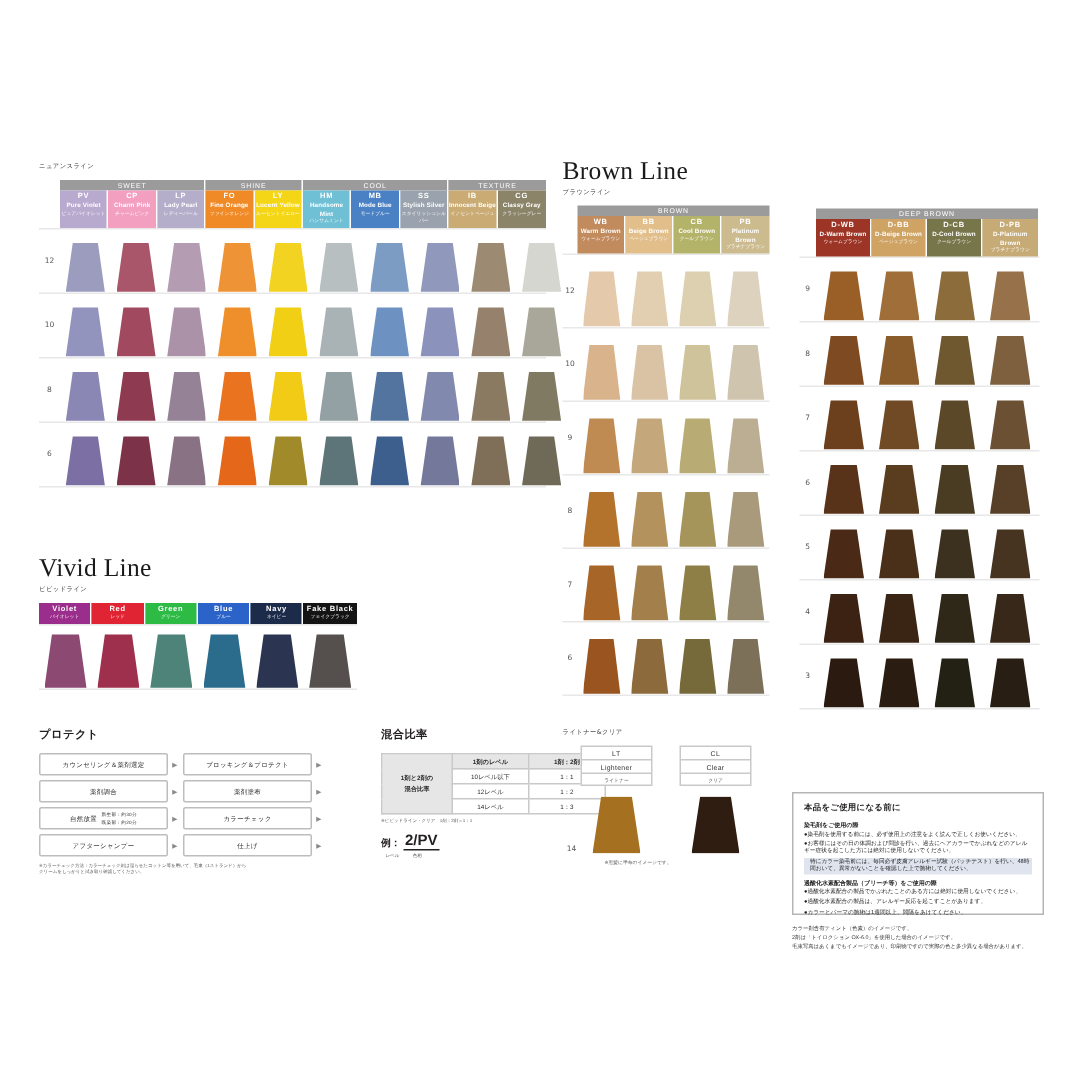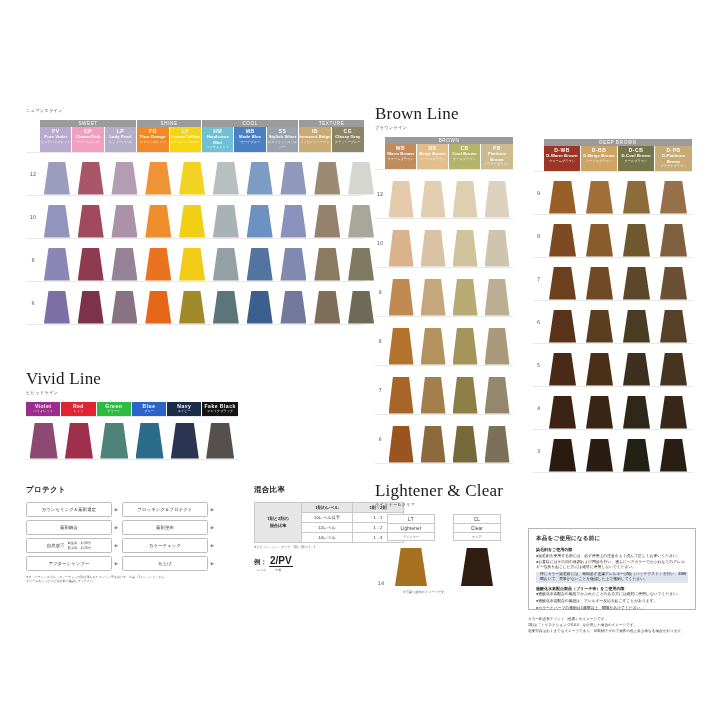--- a/index.html
+++ b/index.html
@@ -730,21 +730,20 @@
       <span class="ex-label">例：</span>
       <span class="ex-val">2/PV</span>
     </div>
     <div style="display:flex;gap:9px;margin-top:1px;padding-left:3px;">
       <span class="tiny">レベル</span>
       <span class="tiny">色相</span>
     </div>
   </div>
 
   <div class="chart" style="left:375px;top:482px;width:150px;">
-    <div class="sec-title">Lightener &amp; Clear</div>
     <div class="sec-sub">ライトナー&amp;クリア</div>
     <div style="display:flex;gap:18px;margin-top:7px;padding-left:12px;" id="lt-heads">
         <div class="lt-head">
           <div class="r">
             <div class="lt-a">LT</div>
           </div>
           <div class="r">
             <div class="lt-b">Lightener</div>
           </div>
           <div class="r">

